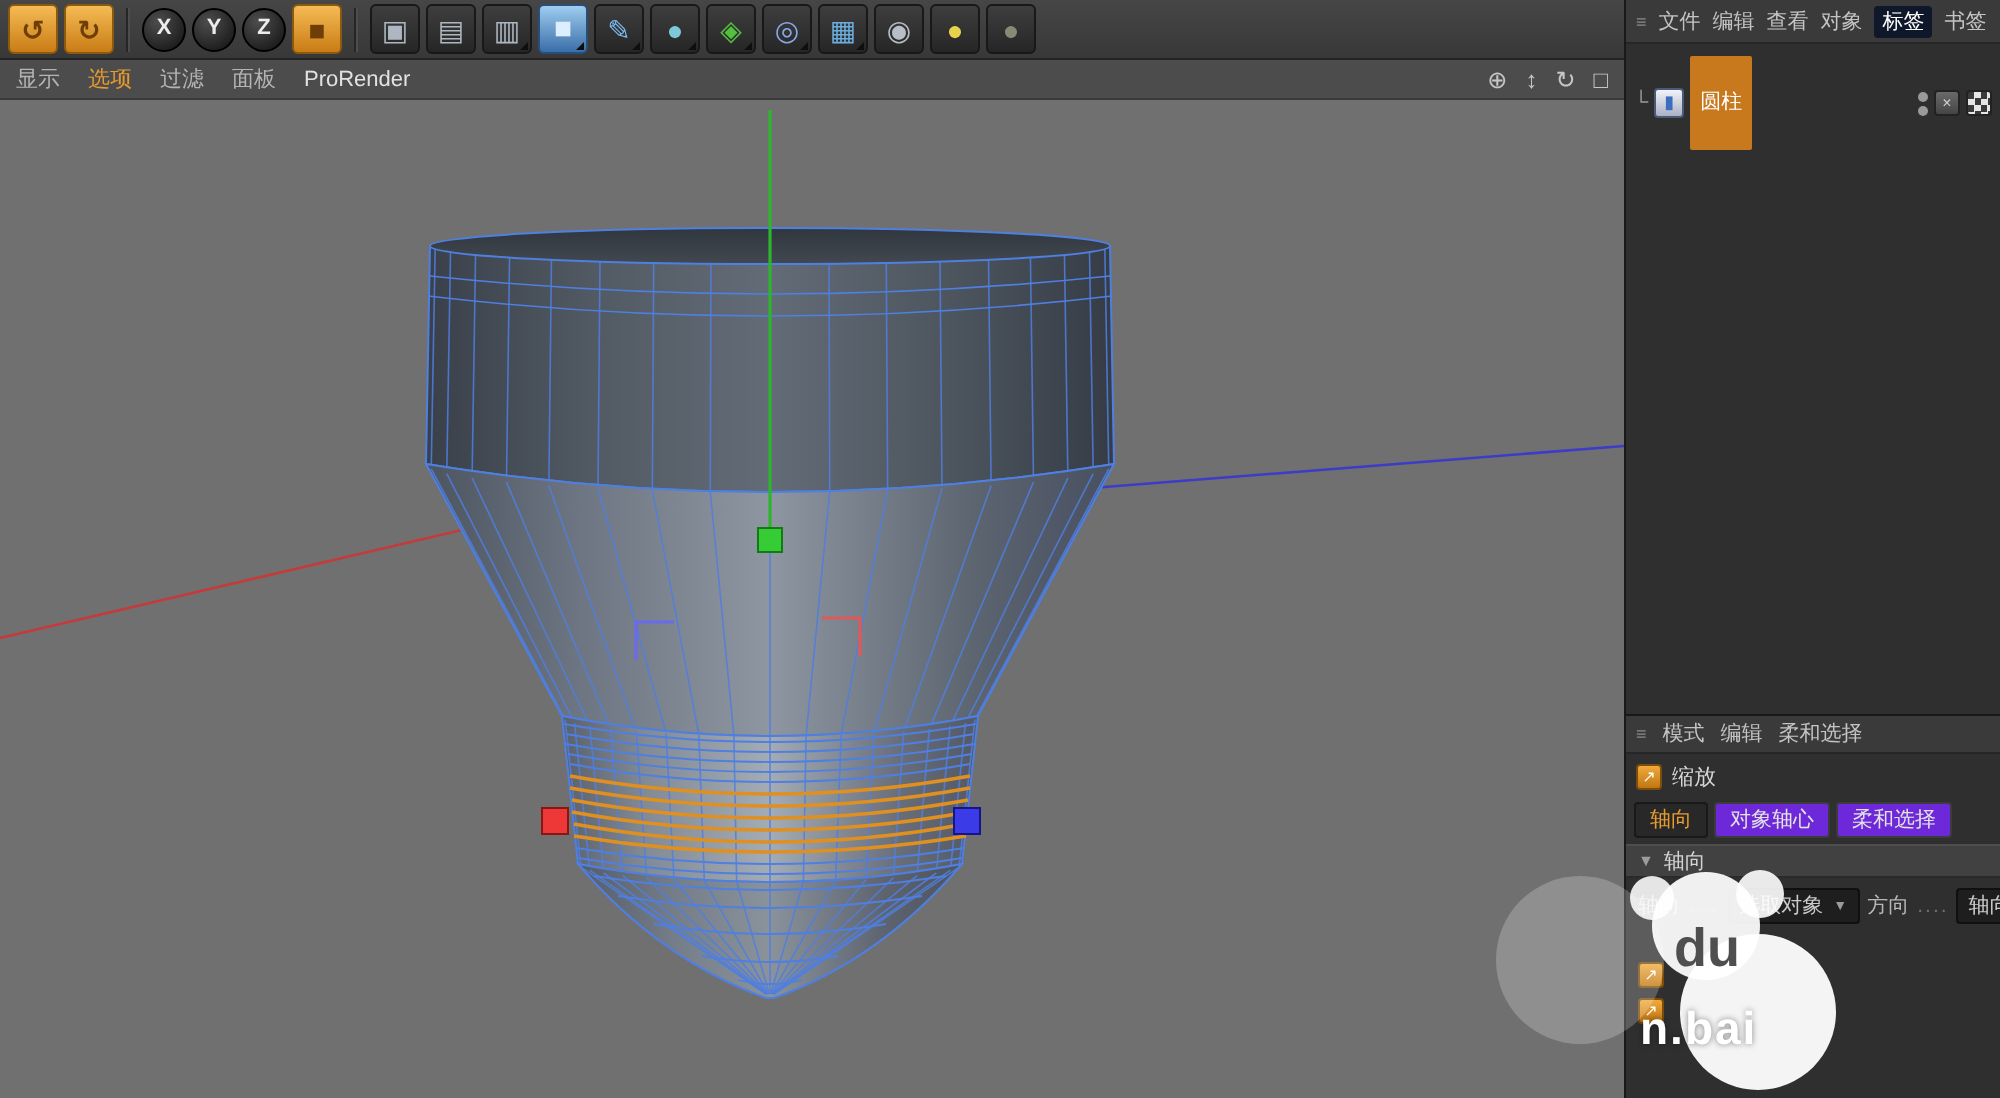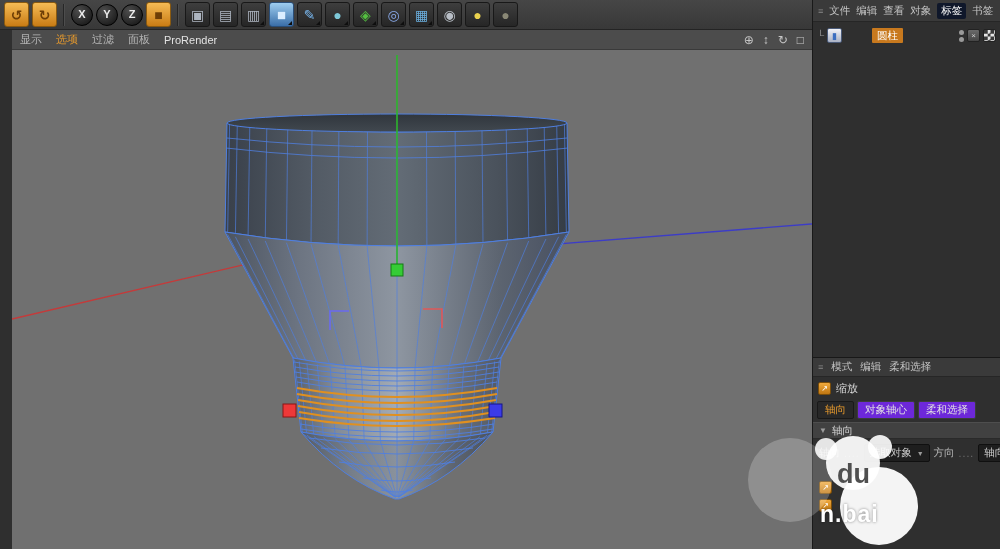--- a/index.html
+++ b/index.html
@@ -21,21 +21,21 @@
   .tbi.def{color:#54c040;}
   .tbi.env{color:#88a8e8;}
   .tbi.mog{color:#6aaede;}
   .tbi.cam{color:#b8bec6;}
   .tbi.lightOn{color:#ead24e;}
   .tbi.lightOff{color:#8a8876;}
   .tbi.corner::after{content:"";position:absolute;right:1px;bottom:1px;border-left:4px solid transparent;border-bottom:4px solid #0e0e0e;}
   .sep{width:2px;height:22px;border-left:1px solid #262626;border-right:1px solid #4d4d4d;margin:0 3px;}
 
   
-  .vp-wrap{position:absolute;left:0;top:30px;width:812px;height:416px;padding-left:12px;}
+  .vp-wrap{position:absolute;left:0;top:30px;width:812px;height:416px;}
   .vp-menubar{height:20px;background:#4c4c4c;border-bottom:1px solid #3a3a3a;display:flex;align-items:center;
     gap:14px;padding:0 8px;color:#b4b4b4;font-size:11px;}
   .vp-menubar .mi{cursor:default;}
   .vp-menubar .orange{color:#e79a2d;}
   .vp-menubar .white{color:#e2e2e2;}
   .vp-nav{margin-left:auto;display:flex;gap:9px;color:#c6c6c6;font-size:12px;}
   .vp-nav span{cursor:default;}
   .viewport{position:relative;width:812px;height:499px;background:#707070;overflow:hidden;}
   .viewport svg{display:block;}
 
@@ -44,21 +44,21 @@
     display:flex;flex-direction:column;}
   .om{height:358px;background:#2f2f2f;border-bottom:1px solid #181818;}
   .om-menu{height:22px;background:#3a3a3a;display:flex;align-items:center;gap:6px;padding:0 5px;
     font-size:10.5px;color:#c4c4c4;border-bottom:1px solid #262626;}
   .grip{color:#8a8a8a;font-size:9px;}
   .hl-tag{background:#0f172a;color:#fff;padding:1px 4px;border-radius:2px;}
   .om-row{display:flex;align-items:center;gap:3px;padding:6px 4px 0 4px;}
   .tree-elbow{color:#9a9a9a;font-size:10px;}
   .obj-ic{width:15px;height:15px;background:linear-gradient(#f2f2f8,#aab2c4);border:1px solid #4a5a78;border-radius:2px;
     display:flex;align-items:center;justify-content:center;color:#3c6ec0;font-size:9px;}
-  .obj-name{background:#c8791e;color:#fff;padding:0 5px;border-radius:1px;font-size:10.5px;line-height:15px;margin-left:27px;}
+  .obj-name{background:#c8791e;color:#fff;padding:16px 5px;border-radius:1px;font-size:10.5px;line-height:15px;}
   .om-dots{display:flex;flex-direction:column;gap:2px;margin-left:auto;}
   .om-dots i{width:5px;height:5px;border-radius:50%;background:#9a9a9a;}
   .tag-ic{width:13px;height:13px;background:linear-gradient(#6a6a6a,#454545);border:1px solid #222;border-radius:2px;
     display:flex;align-items:center;justify-content:center;color:#cfcfcf;font-size:8px;}
   .tag-checker{width:13px;height:13px;border:1px solid #222;border-radius:2px;
     background:conic-gradient(#e6e6e6 0 90deg,#3a3a3a 0 180deg,#e6e6e6 0 270deg,#3a3a3a 0) 0 0/6.5px 6.5px;}
 
   .am{flex:1;display:flex;flex-direction:column;background:#2f2f2f;}
   .am-menu{height:19px;background:#3a3a3a;display:flex;align-items:center;gap:8px;padding:0 5px;
     font-size:10.5px;color:#c4c4c4;border-bottom:1px solid #262626;}

